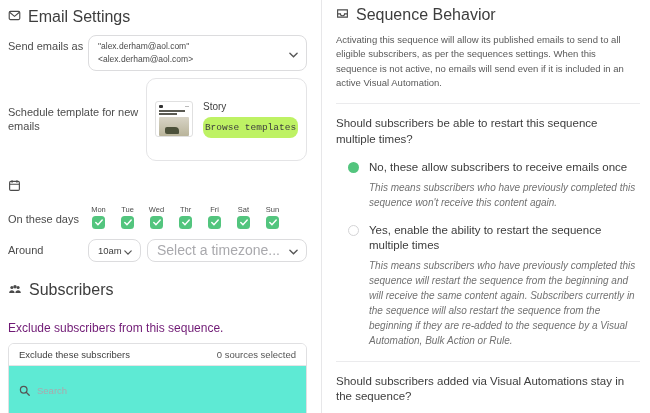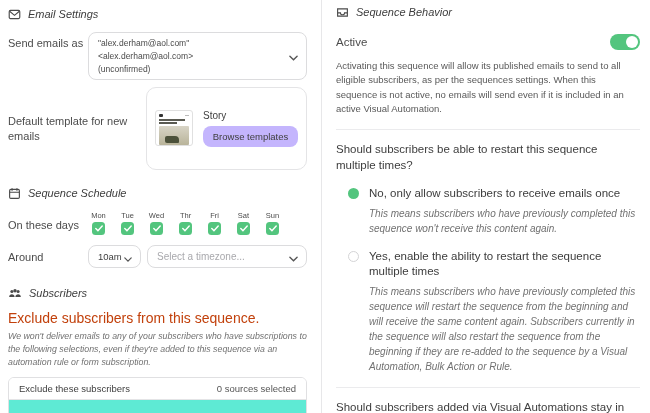--- a/index.html
+++ b/index.html
@@ -2,21 +2,21 @@
 <html style="--green: #53c57e;"><head>
 <meta charset="utf-8">
 <style>
   * { margin:0; padding:0; box-sizing:border-box; }
   html,body { background:#fff; }
   body { width:650px; height:413px; overflow:hidden; font-family:"Liberation Sans", sans-serif; color:#3f3f3f; }
   .page { display:flex; width:650px; height:413px; }
   .col-left { width:322px; padding:8px 14px 6px 8px; border-right:1px solid #e7e7e9; }
   .col-right { flex:1; padding:6px 10px 6px 14px; }
 
-  .sec-head { display:flex; align-items:flex-start; gap:7px; font-size:11px; font-weight:500; color:#3d3d3d;font-style:italic; }
+  .sec-head { display:flex; align-items:flex-start; gap:7px; font-size:16px; font-weight:500; color:#3d3d3d; }
   .sec-head svg { color:#4a4a4a; }
 
   .row { display:flex; }
   .lbl { font-size:11px; color:#4c4c4c; line-height:1.3; }
 
   
   .send-row { margin-top:9px; }
   .send-row .lbl { width:80px; padding-top:4px; }
   .select-box { position:relative; flex:1; border:1px solid #dcdcde; border-radius:8px; padding:4px 22px 4px 9px; background:#fff; cursor:pointer; }
   .select-box .val { font-size:8.5px; color:#4a4a4a; line-height:1.5; }
@@ -29,41 +29,41 @@
   .thumb { width:38px; height:36px; border:1px solid #e0e0e0; border-radius:3px; background:#fff; padding:3px 3px 0; display:flex; flex-direction:column; }
   .thumb .t-top { display:flex; justify-content:space-between; align-items:center; }
   .thumb .t-dot { width:4px; height:3px; background:#333; border-radius:1px; }
   .thumb .t-dash { width:4px; height:1px; background:#bbb; }
   .thumb .t-line { height:2px; background:#5a5a52; margin-top:2px; width:85%; }
   .thumb .t-line2 { height:2px; background:#5a5a52; margin-top:1px; width:60%; }
   .thumb .t-img { flex:1; margin-top:2px; background:linear-gradient(180deg,#d8d4c6,#b9b49a); border-radius:1px; position:relative; }
   .thumb .t-img:before { content:""; position:absolute; left:6px; bottom:2px; width:14px; height:7px; background:#4c513a; border-radius:2px 4px 1px 2px; }
   .tpl-info { flex:1; }
   .tpl-name { font-size:10px; color:#3e3e3e; }
-  .btn-browse { margin-top:5px; width:100%; background:#c4b5fd; border:none; border-radius:8px; padding:5px 0; font-size:9.5px; font-weight:500; color:#3e3e3e; font-family:Liberation Sans, sans-serif; cursor:pointer; }
+  .btn-browse { margin-top:5px; width:100%; background:#bef264; border:none; border-radius:8px; padding:5px 0; font-size:9.5px; font-weight:500; color:#3e3e3e; font-family:Liberation Mono, monospace; cursor:pointer; }
 
   
   .sched-head { margin-top:17px; }
   .days-row { margin-top:9px; }
   .days-row .lbl { width:80px; padding-top:7px; }
   .days { display:flex; gap:8px; }
   .day { display:flex; flex-direction:column; align-items:center; width:21px; }
   .day .d-lbl { font-size:7.5px; color:#4c4c4c; margin-bottom:2px; }
   .checkbox { width:13px; height:13px; border-radius:3.5px; background:var(--green); display:flex; align-items:center; justify-content:center; cursor:pointer; }
   .around-row { margin-top:10px; align-items:center; }
   .around-row .lbl { width:80px; }
   .sel-sm { position:relative; border:1px solid #dcdcde; border-radius:8px; background:#fff; height:23px; display:flex; align-items:center; cursor:pointer; }
   .sel-time { width:53px; padding:0 18px 0 9px; margin-right:6px; }
   .sel-time .v { font-size:9.5px; color:#3e3e3e; }
   .sel-tz { flex:1; padding:0 22px 0 9px; }
-  .sel-tz .ph { font-size:10px; color:#a9a9ad; }
+  .sel-tz .ph { font-size:14px; color:#a9a9ad; }
 
   
   .subs-head { margin-top:19px; }
-  .subs-sub { margin-top:9px; font-size:14px; color:#c2410c; }
+  .subs-sub { margin-top:22px; font-size:12px; color:#701a75; }
   .subs-desc { margin-top:4px; font-size:8.8px; font-style:italic; color:#717171; line-height:1.45; }
   .panel { margin-top:8px; border:1px solid #e0e0e2; border-radius:6px; overflow:hidden; }
   .panel-head { display:flex; justify-content:space-between; align-items:center; padding:5px 10px; background:#fff; }
   .panel-head .ph-l { font-size:9.5px; color:#3e3e3e; }
   .panel-head .ph-r { font-size:9.5px; color:#555; }
   .search-row { display:flex; align-items:center; gap:7px; padding:16px 10px; background:#5eead4; border-top:1px solid #e4e4e6; cursor:text; }
   .search-row input { border:none; outline:none; background:transparent; font-size:9.5px; color:#444; font-family:"Liberation Sans", sans-serif; width:100%; }
   .search-row input::placeholder { color:#a9a9ad; }
   .acc-row { display:flex; align-items:center; padding:6px 10px; background:#f5f5f6; border-top:1px solid #e4e4e6; cursor:pointer; height:22px; }
   .acc-row .a-lbl { font-size:9.5px; color:#3e3e3e; }
@@ -100,32 +100,31 @@
           </svg>
       </span>
       <span>Email Settings</span>
     </div>
 
     <div class="row send-row">
       <div class="lbl">Send emails as</div>
       <div class="select-box">
         <div class="val">
           <div>"alex.derham@aol.com" &lt;alex.derham@aol.com&gt;</div>
-          <div>(unconfirmed)</div>
         </div>
         <span class="chev">
           <svg width="9" height="6" viewBox="0 0 10 6" fill="none" stroke="currentColor" stroke-width="1.5" stroke-linecap="round">
               <path d="M1 1l4 4 4-4"></path>
             </svg>
         </span>
       </div>
     </div>
 
     <div class="row tpl-row">
-      <div class="lbl">Default template for new emails</div>
+      <div class="lbl">Schedule template for new emails</div>
       <div class="tpl-card">
         <div class="thumb">
           <div class="t-top">
               <span class="t-dot"></span>
               <span class="t-dash"></span>
             </div>
           <div class="t-line"></div>
             <div class="t-line2"></div>
           <div class="t-img"></div>
         </div>
@@ -136,21 +135,20 @@
       </div>
     </div>
 
     <div class="sec-head sched-head">
       <span>
         <svg width="13" height="13" viewBox="0 0 16 16" fill="none" stroke="currentColor" stroke-width="1.4">
             <rect x="2" y="3" width="12" height="11" rx="1.5"></rect>
             <path d="M2 6.5h12M5 1.5v3M11 1.5v3"></path>
           </svg>
       </span>
-      <span>Sequence Schedule</span>
     </div>
 
     <div class="row days-row">
       <div class="lbl">On these days</div>
       <div class="days">
         <div class="day">
           <span class="d-lbl">Mon</span>
           <span class="checkbox">
               <svg width="8" height="7" viewBox="0 0 10 8" fill="none" stroke="#fff" stroke-width="1.8" stroke-linecap="round">
                 <path d="M1 4l2.7 2.7L9 1"></path>
@@ -234,21 +232,20 @@
             <circle cx="5" cy="5" r="2"></circle>
             <circle cx="13" cy="5" r="2"></circle>
             <circle cx="9" cy="4" r="2.2"></circle>
             <path d="M1.5 12c0-2 1.6-3.4 3.5-3.4S8.5 10 8.5 12zM9.5 12c0-2 1.6-3.4 3.5-3.4s3.5 1.4 3.5 3.4z"></path>
           </svg>
       </span>
       <span>Subscribers</span>
     </div>
 
     <div class="subs-sub">Exclude subscribers from this sequence.</div>
-    <div class="subs-desc">We won't deliver emails to any of your subscribers who have subscriptions to the following selections, even if they're added to this sequence via an automation rule or form subscription.</div>
 
     <div class="panel">
       <div class="panel-head">
         <span class="ph-l">Exclude these subscribers</span>
         <span class="ph-r">0 sources selected</span>
       </div>
       <div class="search-row">
         <span>
           <svg width="11" height="11" viewBox="0 0 14 14" fill="none" stroke="#555" stroke-width="1.6" stroke-linecap="round">
               <circle cx="6" cy="6" r="4.2"></circle>
@@ -273,36 +270,30 @@
     <div class="sec-head">
       <span>
         <svg width="13" height="13" viewBox="0 0 16 16" fill="none" stroke="currentColor" stroke-width="1.4">
             <path d="M2 3.5h12v9H2z"></path>
             <path d="M2 8.5h3.5c0 1.2 1 2.2 2.5 2.2s2.5-1 2.5-2.2H14"></path>
           </svg>
       </span>
       <span>Sequence Behavior</span>
     </div>
 
-    <div class="active-row">
-      <span class="lbl">Active</span>
-      <span class="toggle">
-          <span class="knob"></span>
-        </span>
-    </div>
 
     <div class="para">Activating this sequence will allow its published emails to send to all eligible subscribers, as per the sequences settings. When this sequence is not active, no emails will send even if it is included in an active Visual Automation.</div>
 
     <div class="divider"></div>
 
     <div class="question">Should subscribers be able to restart this sequence multiple times?</div>
 
     <div class="option">
       <span class="radio on"></span>
-      <span class="opt-lbl">No, only allow subscribers to receive emails once</span>
+      <span class="opt-lbl">No, these allow subscribers to receive emails once</span>
     </div>
     <div class="opt-desc">This means subscribers who have previously completed this sequence won't receive this content again.</div>
 
     <div class="option">
       <span class="radio off"></span>
       <span class="opt-lbl">Yes, enable the ability to restart the sequence multiple times</span>
     </div>
     <div class="opt-desc">This means subscribers who have previously completed this sequence will restart the sequence from the beginning and will receive the same content again. Subscribers currently in the sequence will also restart the sequence from the beginning if they are re-added to the sequence by a Visual Automation, Bulk Action or Rule.</div>
 
     <div class="divider"></div>

